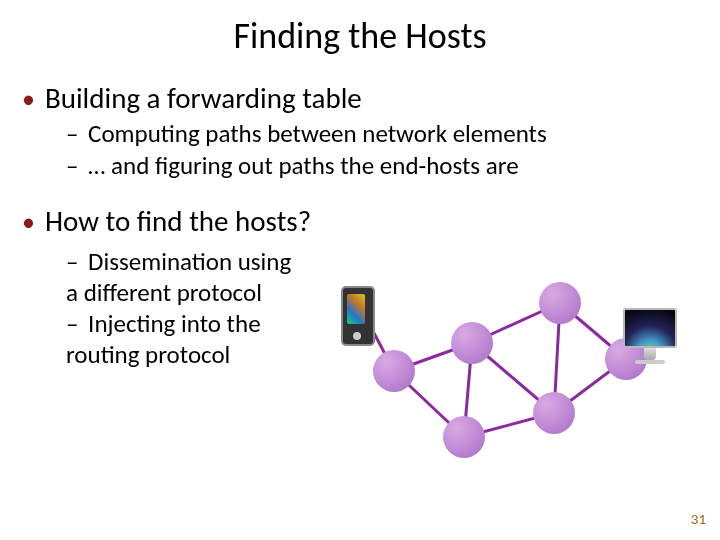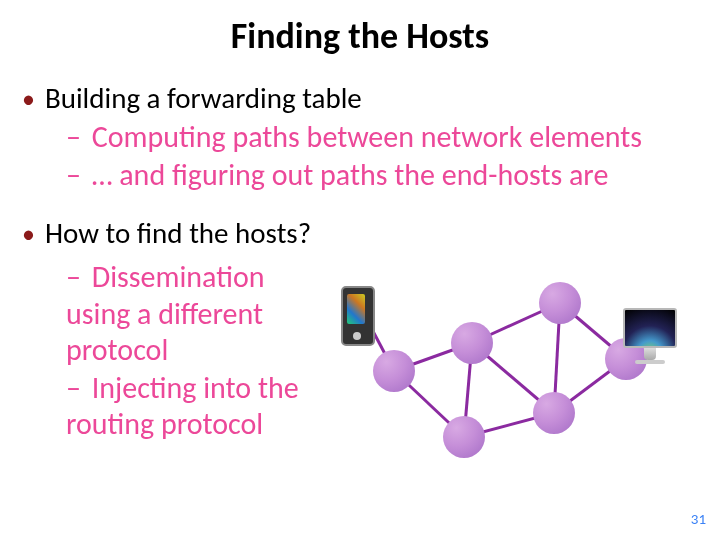--- a/index.html
+++ b/index.html
@@ -1,26 +1,26 @@
 <!DOCTYPE html>
 <html><head>
 <meta charset="utf-8">
 <style>
   html,body{margin:0;padding:0}
   body{width:720px;height:540px;font-family:Calibri,Arial,sans-serif;position:relative;background:#fff;overflow:hidden}
-  .title{text-align:center;font-size:36px;color:#000;margin-top:14px;margin-bottom:22px;font-weight:700}
+  .title{text-align:center;font-size:36px;color:#000;margin-top:14px;margin-bottom:22px;font-weight:400}
   .content{padding-left:22px;padding-right:20px}
   .lvl1{font-size:29px;color:#000;margin-bottom:2px}
   .bullet{color:#8b1a1a;font-size:26px;margin-right:10px}
-  .lvl2{font-size:30px;color:#ec4899;padding-left:44px;margin-bottom:1px}
+  .lvl2{font-size:25px;color:#000000;padding-left:44px;margin-bottom:1px}
   .dash{margin-right:4px}
   .section2 .lvl1{margin-top:22px;margin-bottom:8px}
   .narrow{max-width:280px}
   .narrow .lvl2{line-height:1.22}
-  .pagenum{position:absolute;right:14px;bottom:12px;font-size:15px;color:#3b82f6}
+  .pagenum{position:absolute;right:14px;bottom:12px;font-size:15px;color:#a16207}
 
   .diagram{position:absolute;left:345px;top:266px;width:320px;height:220px}
   .diagram svg{position:absolute;left:0;top:0}
   .node{position:absolute;width:42px;height:42px;border-radius:50%;background:radial-gradient(circle at 32% 28%,#d8a9e3 0%,#c58ed8 45%,#a46cc5 100%)}
   .n1{left:28px;top:84px}
   .n2{left:106px;top:56px}
   .n3{left:194px;top:16px}
   .n4{left:98px;top:150px}
   .n5{left:188px;top:126px}
   .n6{left:260px;top:72px}

